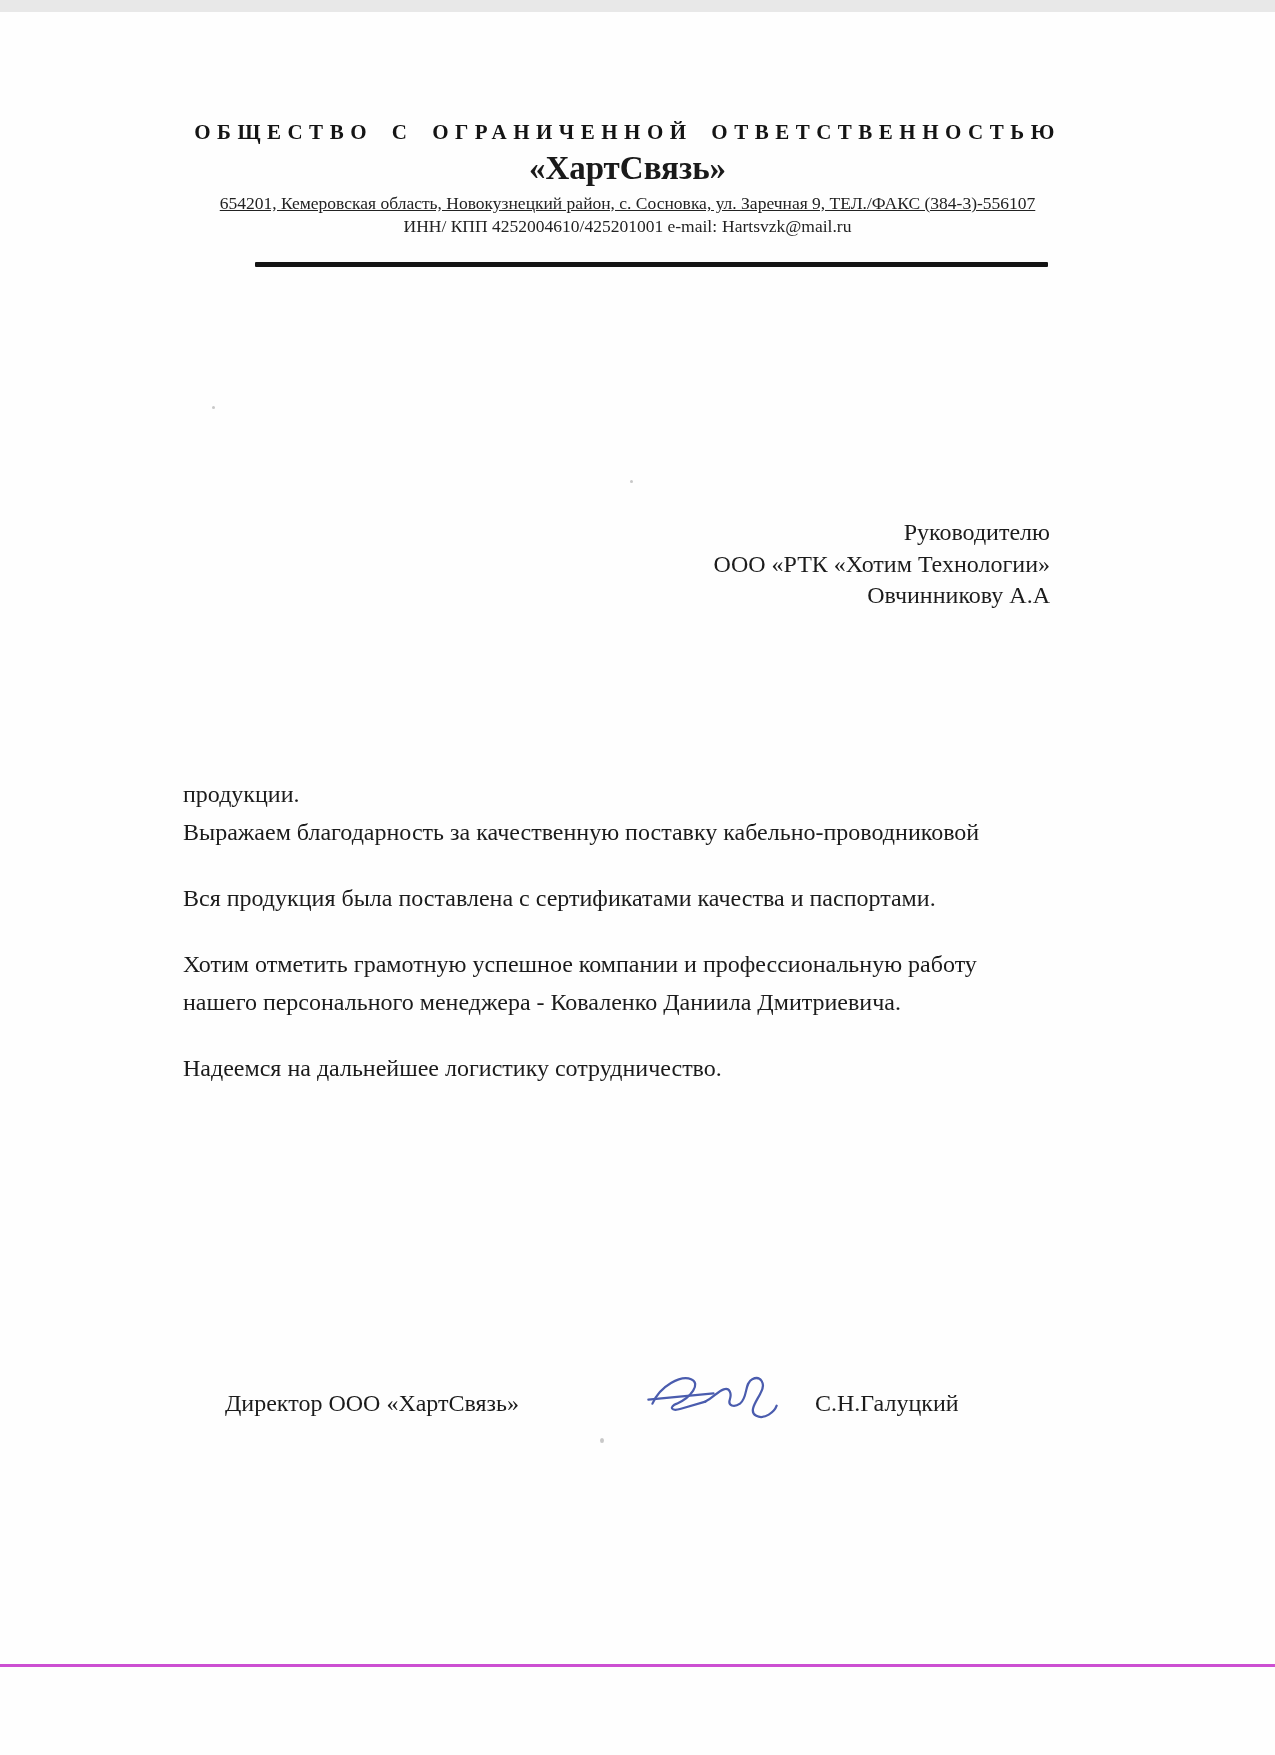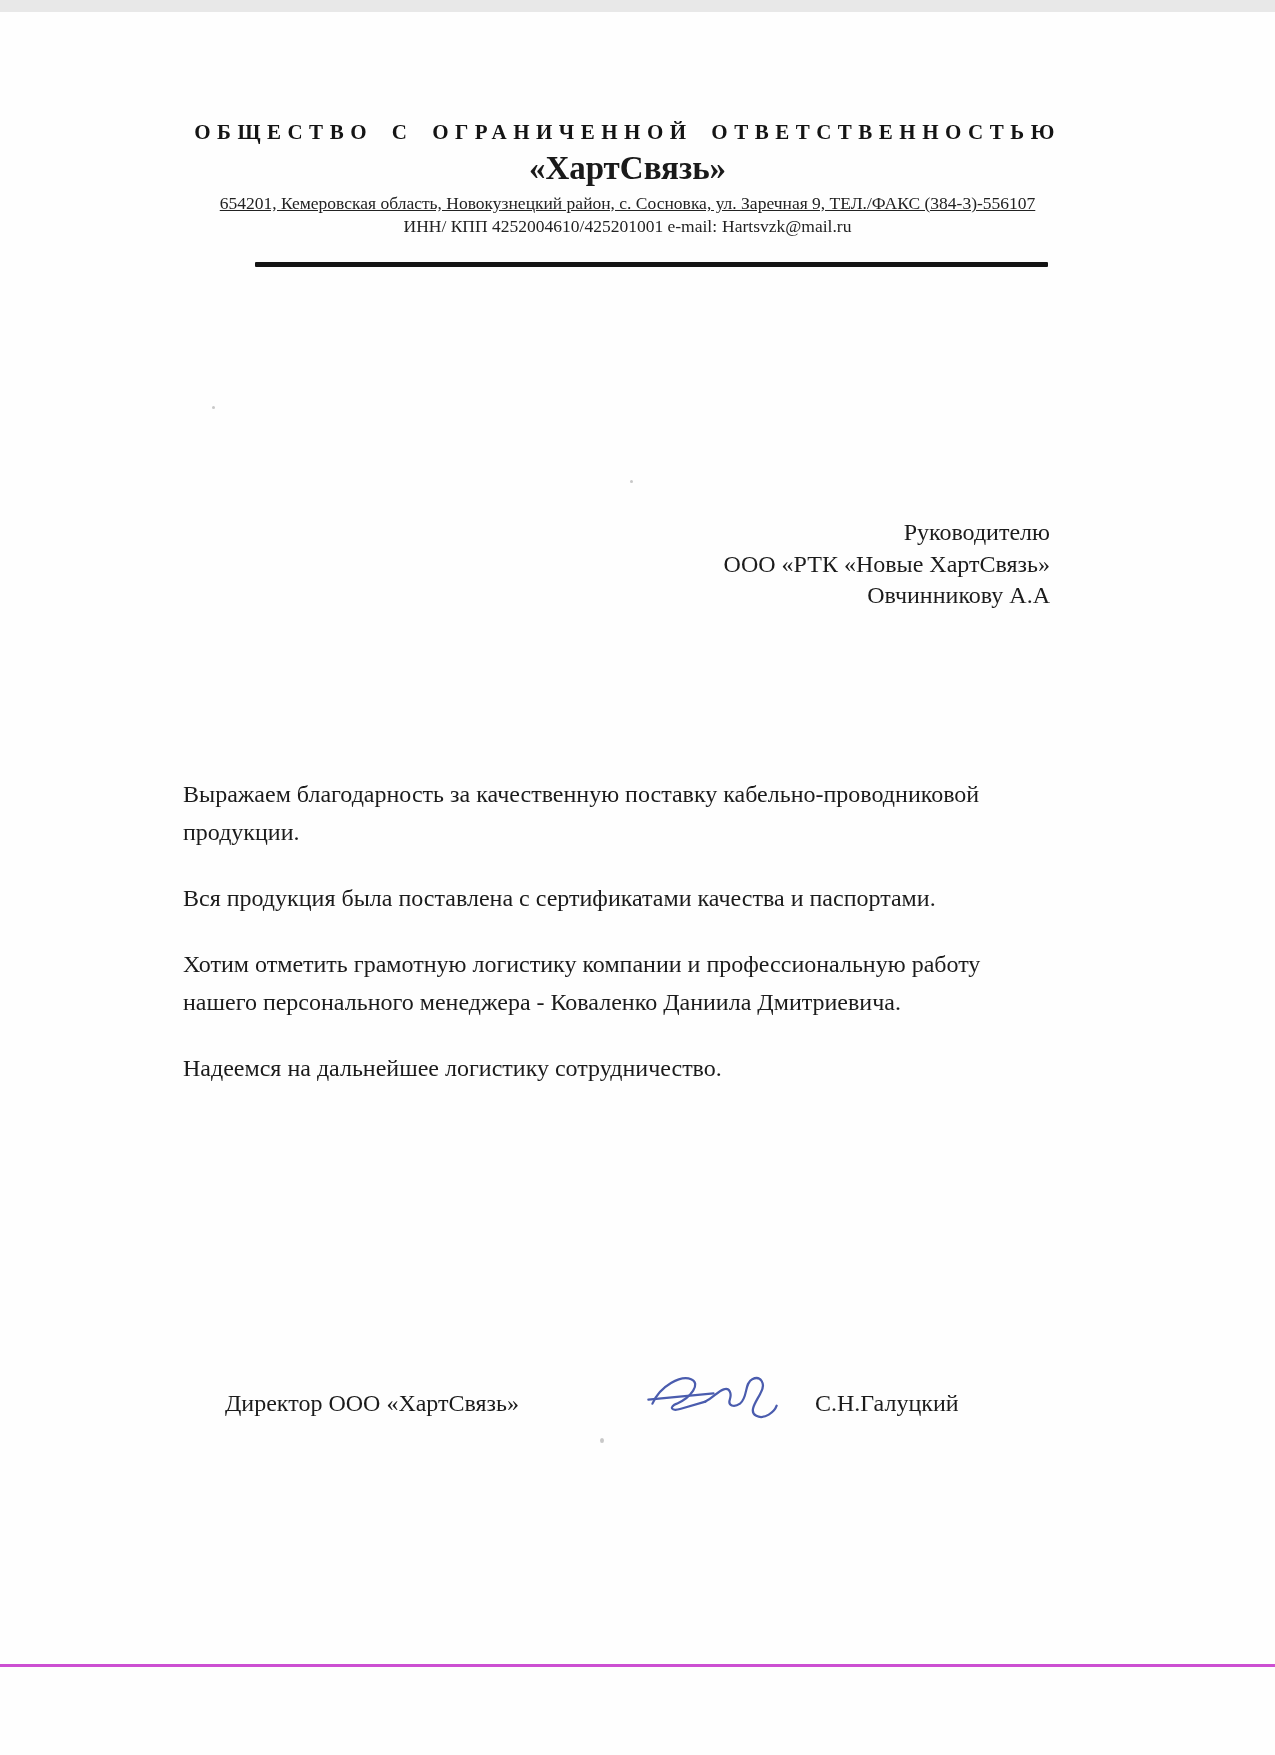--- a/index.html
+++ b/index.html
@@ -148,34 +148,34 @@
     <div class="company-name">«ХартСвязь»</div>
     <div class="address-line">654201, Кемеровская область, Новокузнецкий район, с. Сосновка, ул. Заречная 9, ТЕЛ./ФАКС (384-3)-556107</div>
     <div class="inn-line">
       <span>ИНН/ КПП 4252004610/425201001 e-mail:</span><a class="email-link">Hartsvzk@mail.ru</a>
     </div>
   </header>
   <div class="letterhead-rule"></div>
 
   <div class="recipient">
     <div>Руководителю</div>
-    <div>ООО «РТК «Новые ХартСвязь»</div>
+    <div>ООО «РТК «Хотим Технологии»</div>
     <div>Овчинникову А.А</div>
   </div>
 
   <main class="letter-body">
     <p>
+      <span class="line">продукции.</span>
       <span class="line">Выражаем благодарность за качественную поставку кабельно-проводниковой</span>
-      <span class="line">продукции.</span>
     </p>
     <p>
       <span class="line">Вся продукция была поставлена с сертификатами качества и паспортами.</span>
     </p>
     <p>
-      <span class="line">Хотим отметить грамотную логистику компании и профессиональную работу</span>
+      <span class="line">Хотим отметить грамотную успешное компании и профессиональную работу</span>
       <span class="line">нашего персонального менеджера - Коваленко Даниила Дмитриевича.</span>
     </p>
     <p>
       <span class="line">Надеемся на дальнейшее логистику сотрудничество.</span>
     </p>
   </main>
 
   <span class="sig-title">Директор ООО «ХартСвязь»</span>
 
   <svg class="sig-ink" viewBox="0 0 130 55" aria-hidden="true">

